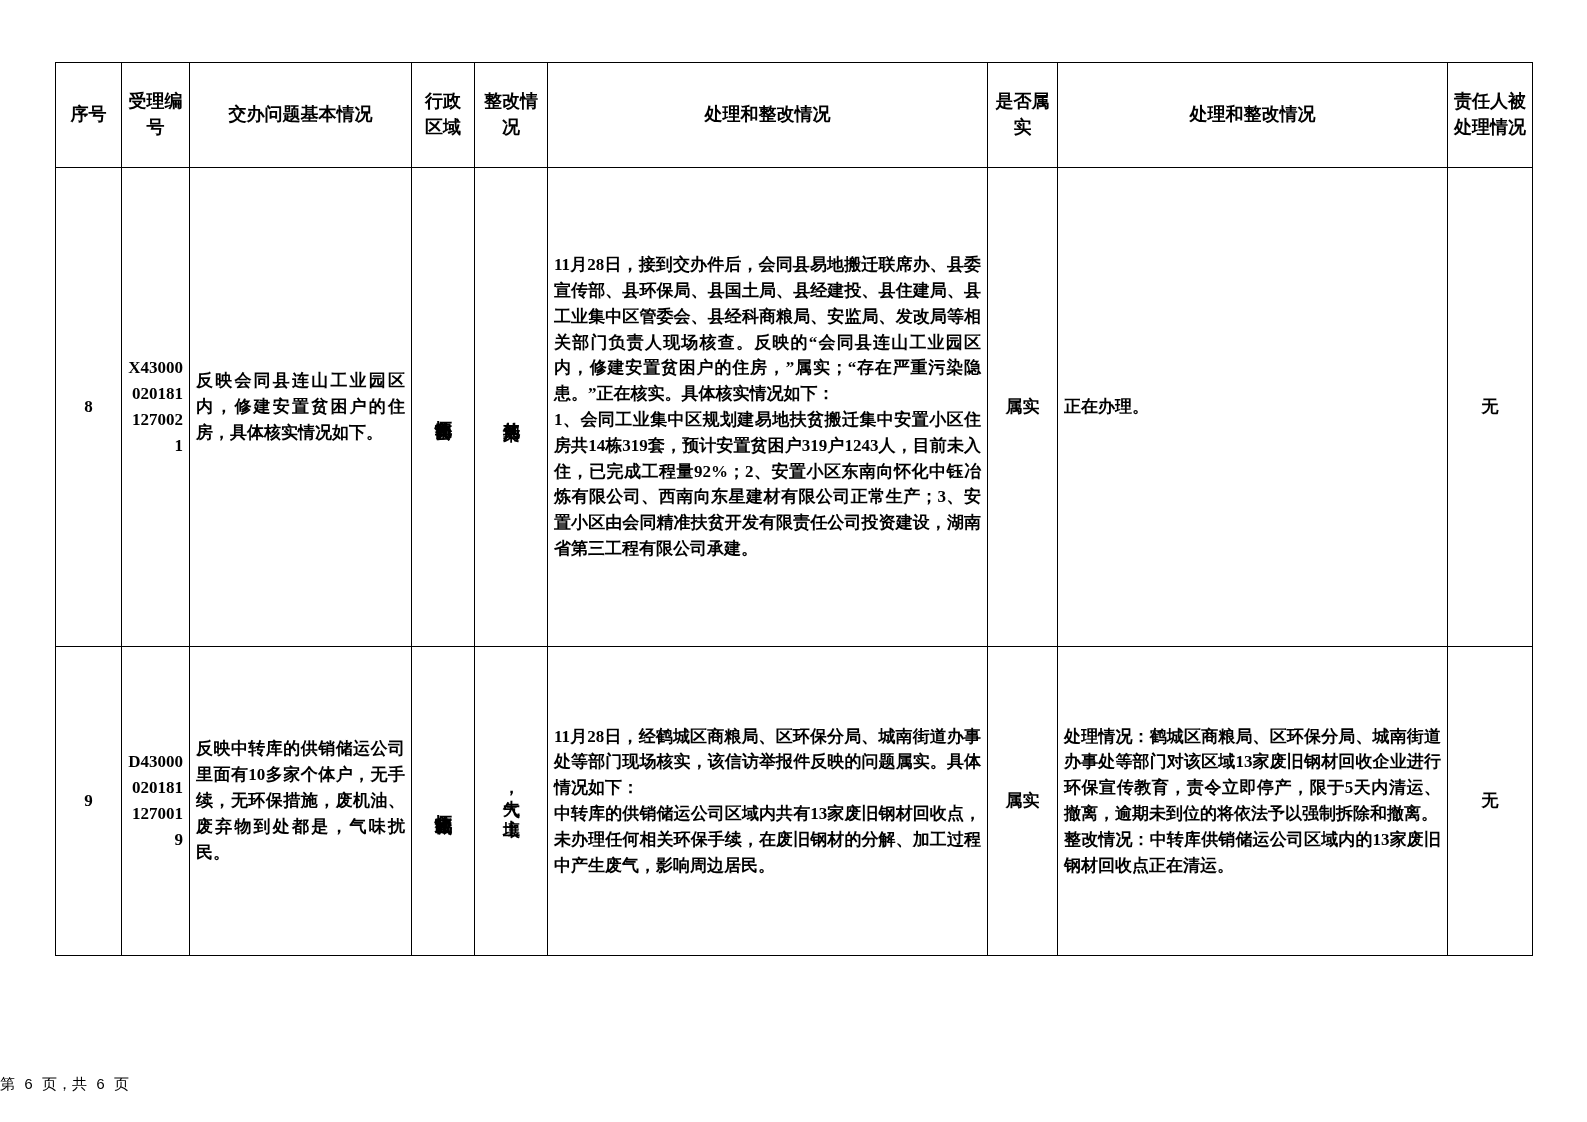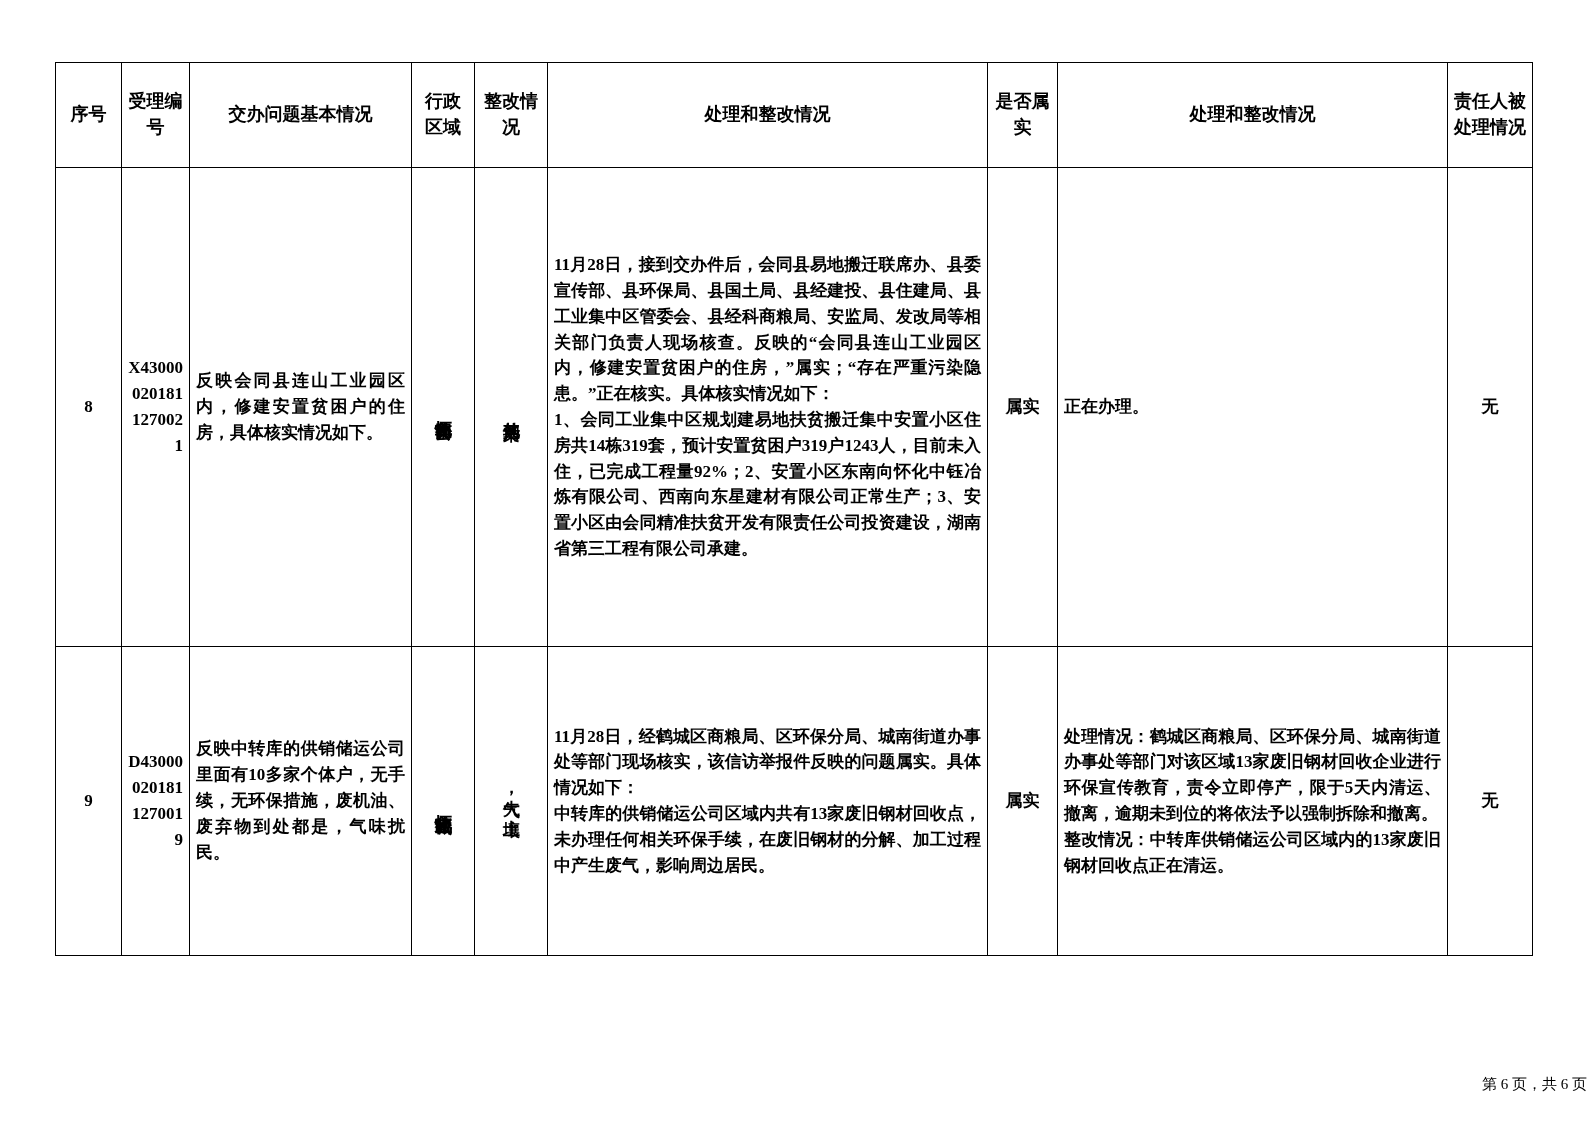--- a/index.html
+++ b/index.html
@@ -81,23 +81,23 @@
     font-size: 17px;
     line-height: 1.55;
   }
   .row-tall td { height: 470px; }
   .row-tall2 td { height: 300px; }
   .footer {
     position: absolute;
     left: 0;
     right: 0;
     bottom: 28px;
-    text-align: right;
+    text-align: left;
     font-size: 15px;
-    font-family: Liberation Serif, serif;
+    font-family: Liberation Mono, monospace;
   }
 </style>
 </head>
 <body>
 
 <div class="page">
 
   <table class="report">
     <colgroup>
       <col class="c0">

